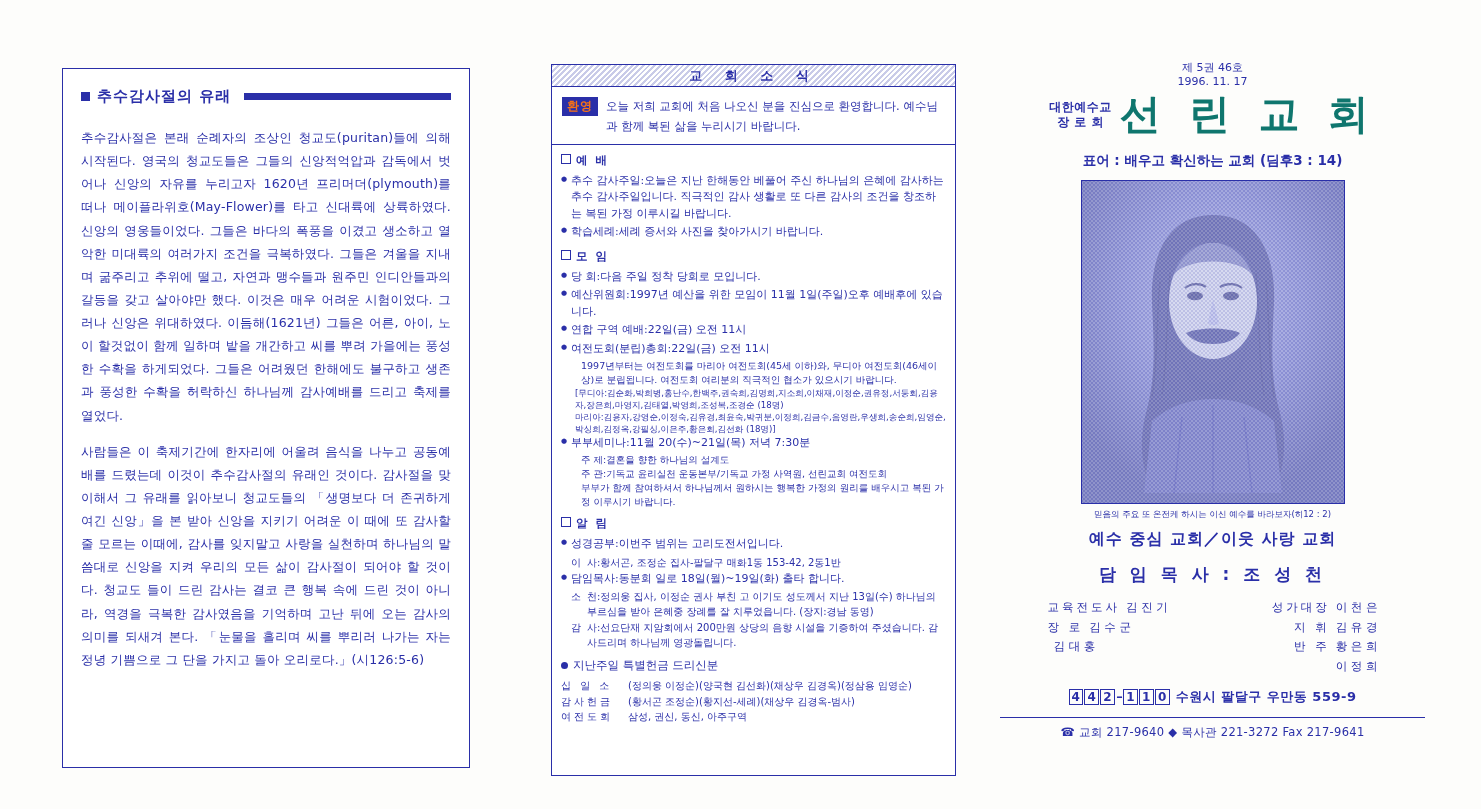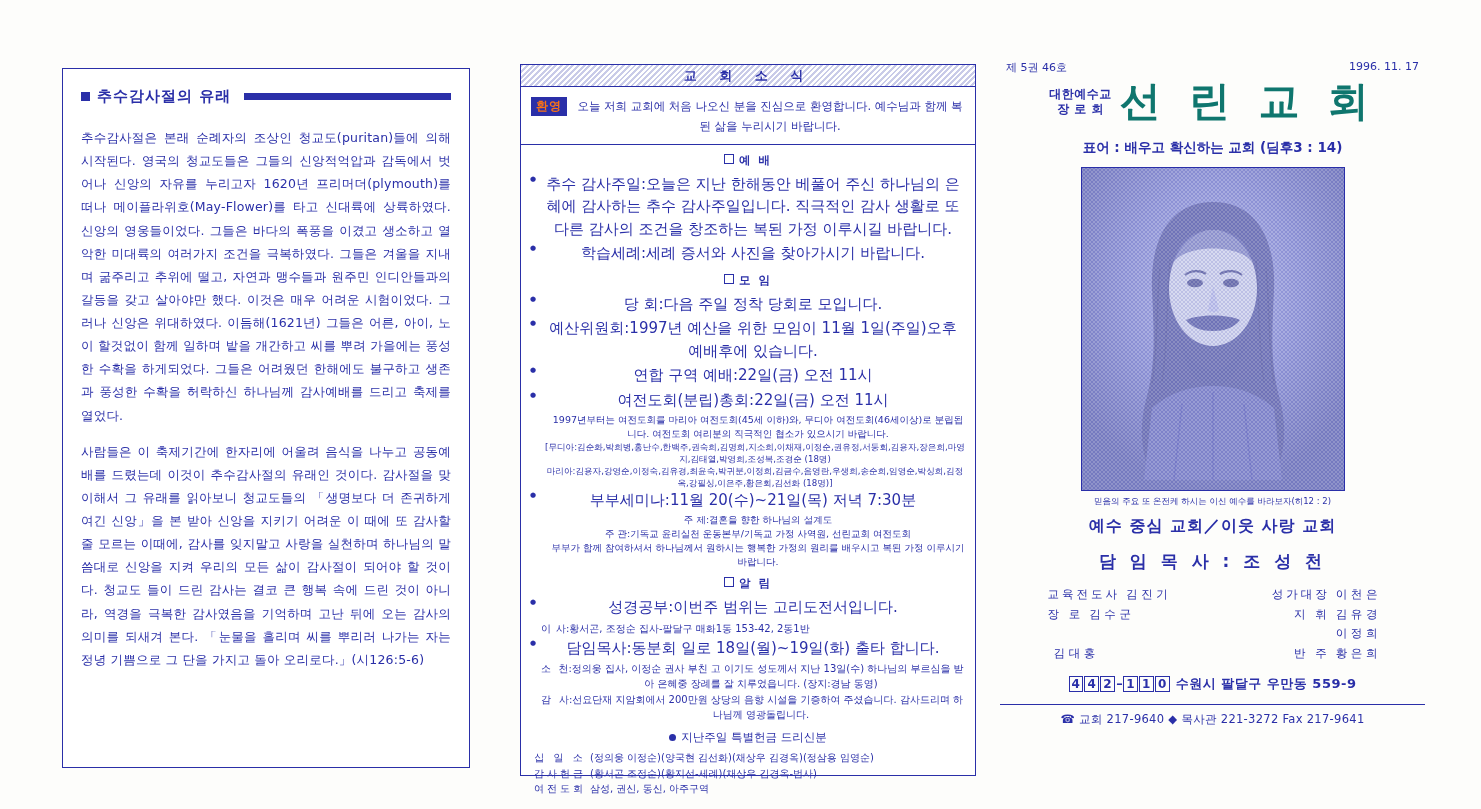--- a/index.html
+++ b/index.html
@@ -61,28 +61,27 @@
     margin: 0 0 13px 0;
     font-size: 12.5px;
     line-height: 1.85;
     text-align: justify;
     letter-spacing: 0.2px;
   }
 
   
   .center-panel {
     position: absolute;
-    left: 520px;
+    left: 551px;
     top: 64px;
-    width: 456px;
+    width: 405px;
     height: 712px;
     border: 1.5px solid #2a2fa8;
     background: #fff;
     box-sizing: border-box;
-    text-align: center;
   }
   .center-header {
     height: 21px;
     border-bottom: 1.5px solid #2a2fa8;
     background: repeating-linear-gradient(
       135deg, #c9cbe8 0px, #c9cbe8 2px, #ffffff 2px, #ffffff 4px);
     display: flex;
     align-items: center;
     justify-content: center;
   }
@@ -131,21 +130,21 @@
   .sec-head .box {
     display: inline-block;
     width: 8px; height: 8px;
     border: 1px solid #2a2fa8;
     margin-right: 5px;
   }
   .item {
     padding-left: 10px;
     margin-bottom: 2px;
     position: relative;
-    font-size: 15px;
+    font-size: 11px;
     line-height: 1.5;
   }
   .item::before {
     content: "●";
     position: absolute;
     left: 0;
     top: 0;
     font-size: 7px;
     line-height: 1.9;
   }
@@ -180,21 +179,21 @@
     display: inline-block;
     width: 7px; height: 7px;
     background: #2a2fa8;
     border-radius: 50%;
     margin-right: 5px;
   }
   .offering-row {
     display: flex;
     font-size: 10px;
     line-height: 1.55;
-    gap: 0;
+    gap: 7px;
   }
   .offering-row .key {
     flex: 0 0 60px;
     letter-spacing: 3px;
   }
 
   
   .right-panel {
     position: absolute;
     left: 1000px;
@@ -202,20 +201,21 @@
     width: 425px;
     height: 720px;
     text-align: center;
   }
   .right-topline {
     display: flex;
     justify-content: space-between;
     font-size: 11px;
     padding: 0 6px;
     margin-bottom: 6px;
+    flex-direction: column;
   }
   .masthead {
     display: flex;
     align-items: center;
     justify-content: center;
     gap: 8px;
     margin-bottom: 17px;
   }
   .denom {
     font-size: 12px;
@@ -478,35 +478,35 @@
           <span>김 수 군</span>
         </span>
         <span class="staff-col">
           <span class="lbl">지    휘</span>
           <span>김 유 경</span>
         </span>
       </div>
       <div class="staff-row">
         <span class="staff-col">
           <span class="lbl"></span>
+          <span>김 대 홍</span>
+        </span>
+        <span class="staff-col">
+          <span class="lbl">반    주</span>
+          <span>황 은 희</span>
+        </span>
+      </div>
+      <div class="staff-row">
+        <span class="staff-col">
+          <span class="lbl"></span>
           <span></span>
         </span>
         <span class="staff-col">
           <span class="lbl"></span>
           <span>이 정 희</span>
-        </span>
-      </div>
-      <div class="staff-row">
-        <span class="staff-col">
-          <span class="lbl"></span>
-          <span>김 대 홍</span>
-        </span>
-        <span class="staff-col">
-          <span class="lbl">반    주</span>
-          <span>황 은 희</span>
         </span>
       </div>
     </div>
 
     <div class="addr">
       <span class="zipbox">4</span><span class="zipbox">4</span><span class="zipbox">2</span>–<span class="zipbox">1</span><span class="zipbox">1</span><span class="zipbox">0</span>
       <span>수원시 팔달구 우만동 559-9</span>
     </div>
 
     <div class="phones">☎ 교회 217-9640 ◆ 목사관 221-3272 Fax 217-9641</div>

